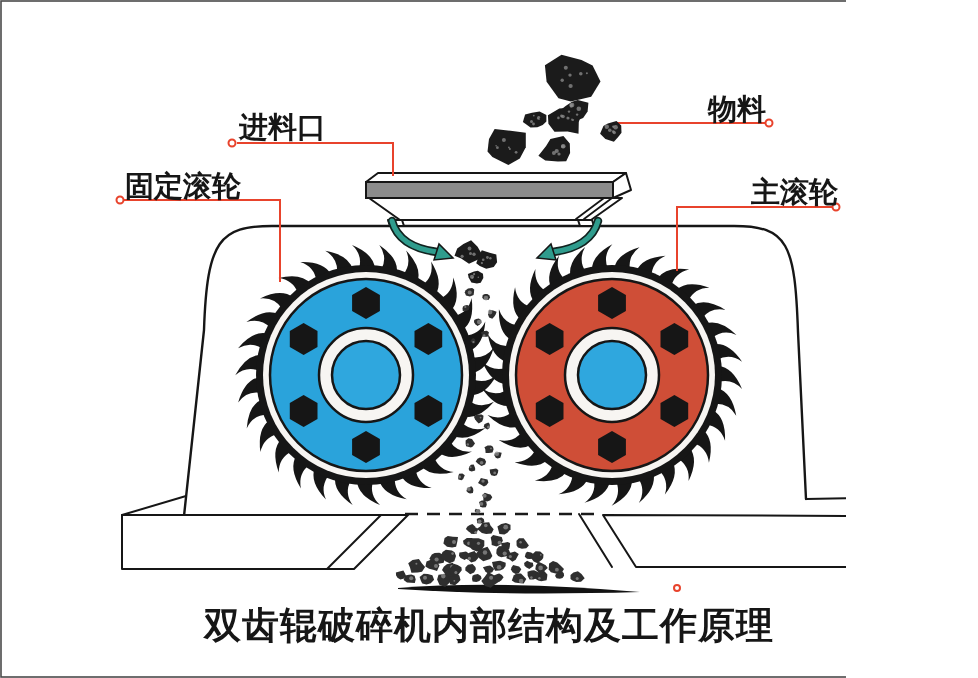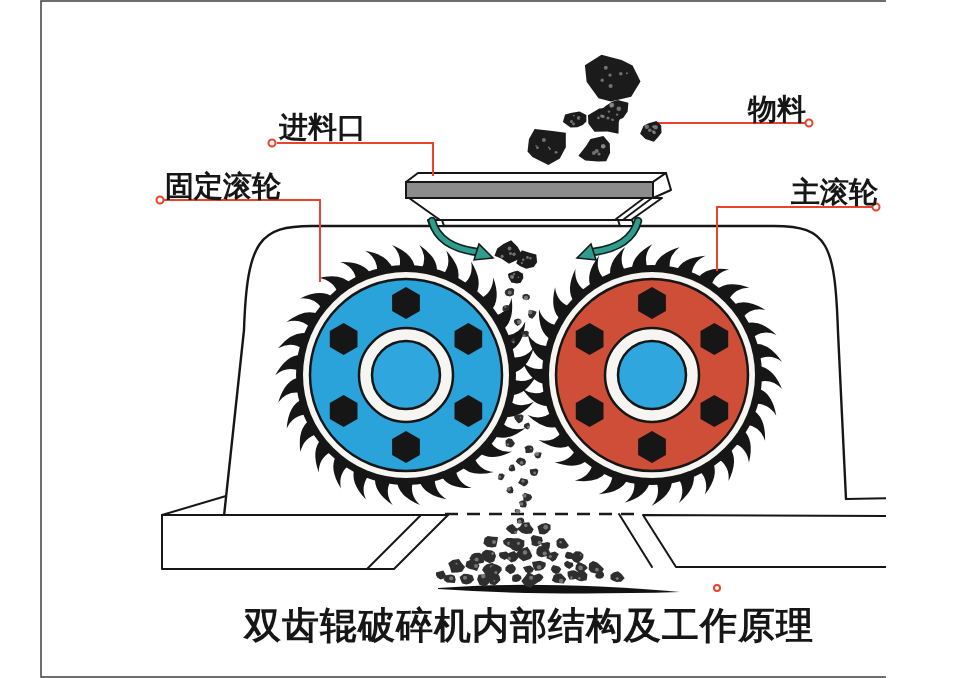--- a/index.html
+++ b/index.html
@@ -1,17 +1,17 @@
 <!DOCTYPE html>
 <html style="--ink: #161616; --background: #ffffff; --paper: #f7f5f2; --fixed_roller: #2aa3db; --main_roller: #cf4e37; --hub_center: #2fa7de; --arrow: #2f9c8d; --leader_line: #e8432c; --hopper_plate: #8c8c8c; --rock_dark: #1b1b1b; --rock_mid: #2e2e2e; --speckle: #8f8f8f;"><head>
 <meta charset="utf-8">
 <style>
   html,body{margin:0;padding:0;background:#fff;}
   body{font-family:"Liberation Sans","DejaVu Sans",sans-serif;}
-  .stage{position:relative;width:846px;height:678px;background:var(--background,#fff);overflow:hidden;margin-left:40px;}
+  .stage{position:relative;width:846px;height:678px;background:var(--background,#fff);overflow:hidden;}
   svg{display:block;}
   text{fill:var(--ink);font-weight:bold;}
   .lbl{font-size:29px;}
   .ttl{font-size:37px;letter-spacing:1px;}
   .ink-line{stroke:var(--ink);fill:none;stroke-linejoin:round;stroke-linecap:round;}
   .white-shape{fill:#ffffff;stroke:var(--ink);stroke-width:2;stroke-linejoin:round;}
   .leader{stroke:var(--leader_line);stroke-width:2;fill:none;}
   .leader-dot{fill:#fff;stroke:var(--leader_line);stroke-width:2;}
 </style>
 </head>

